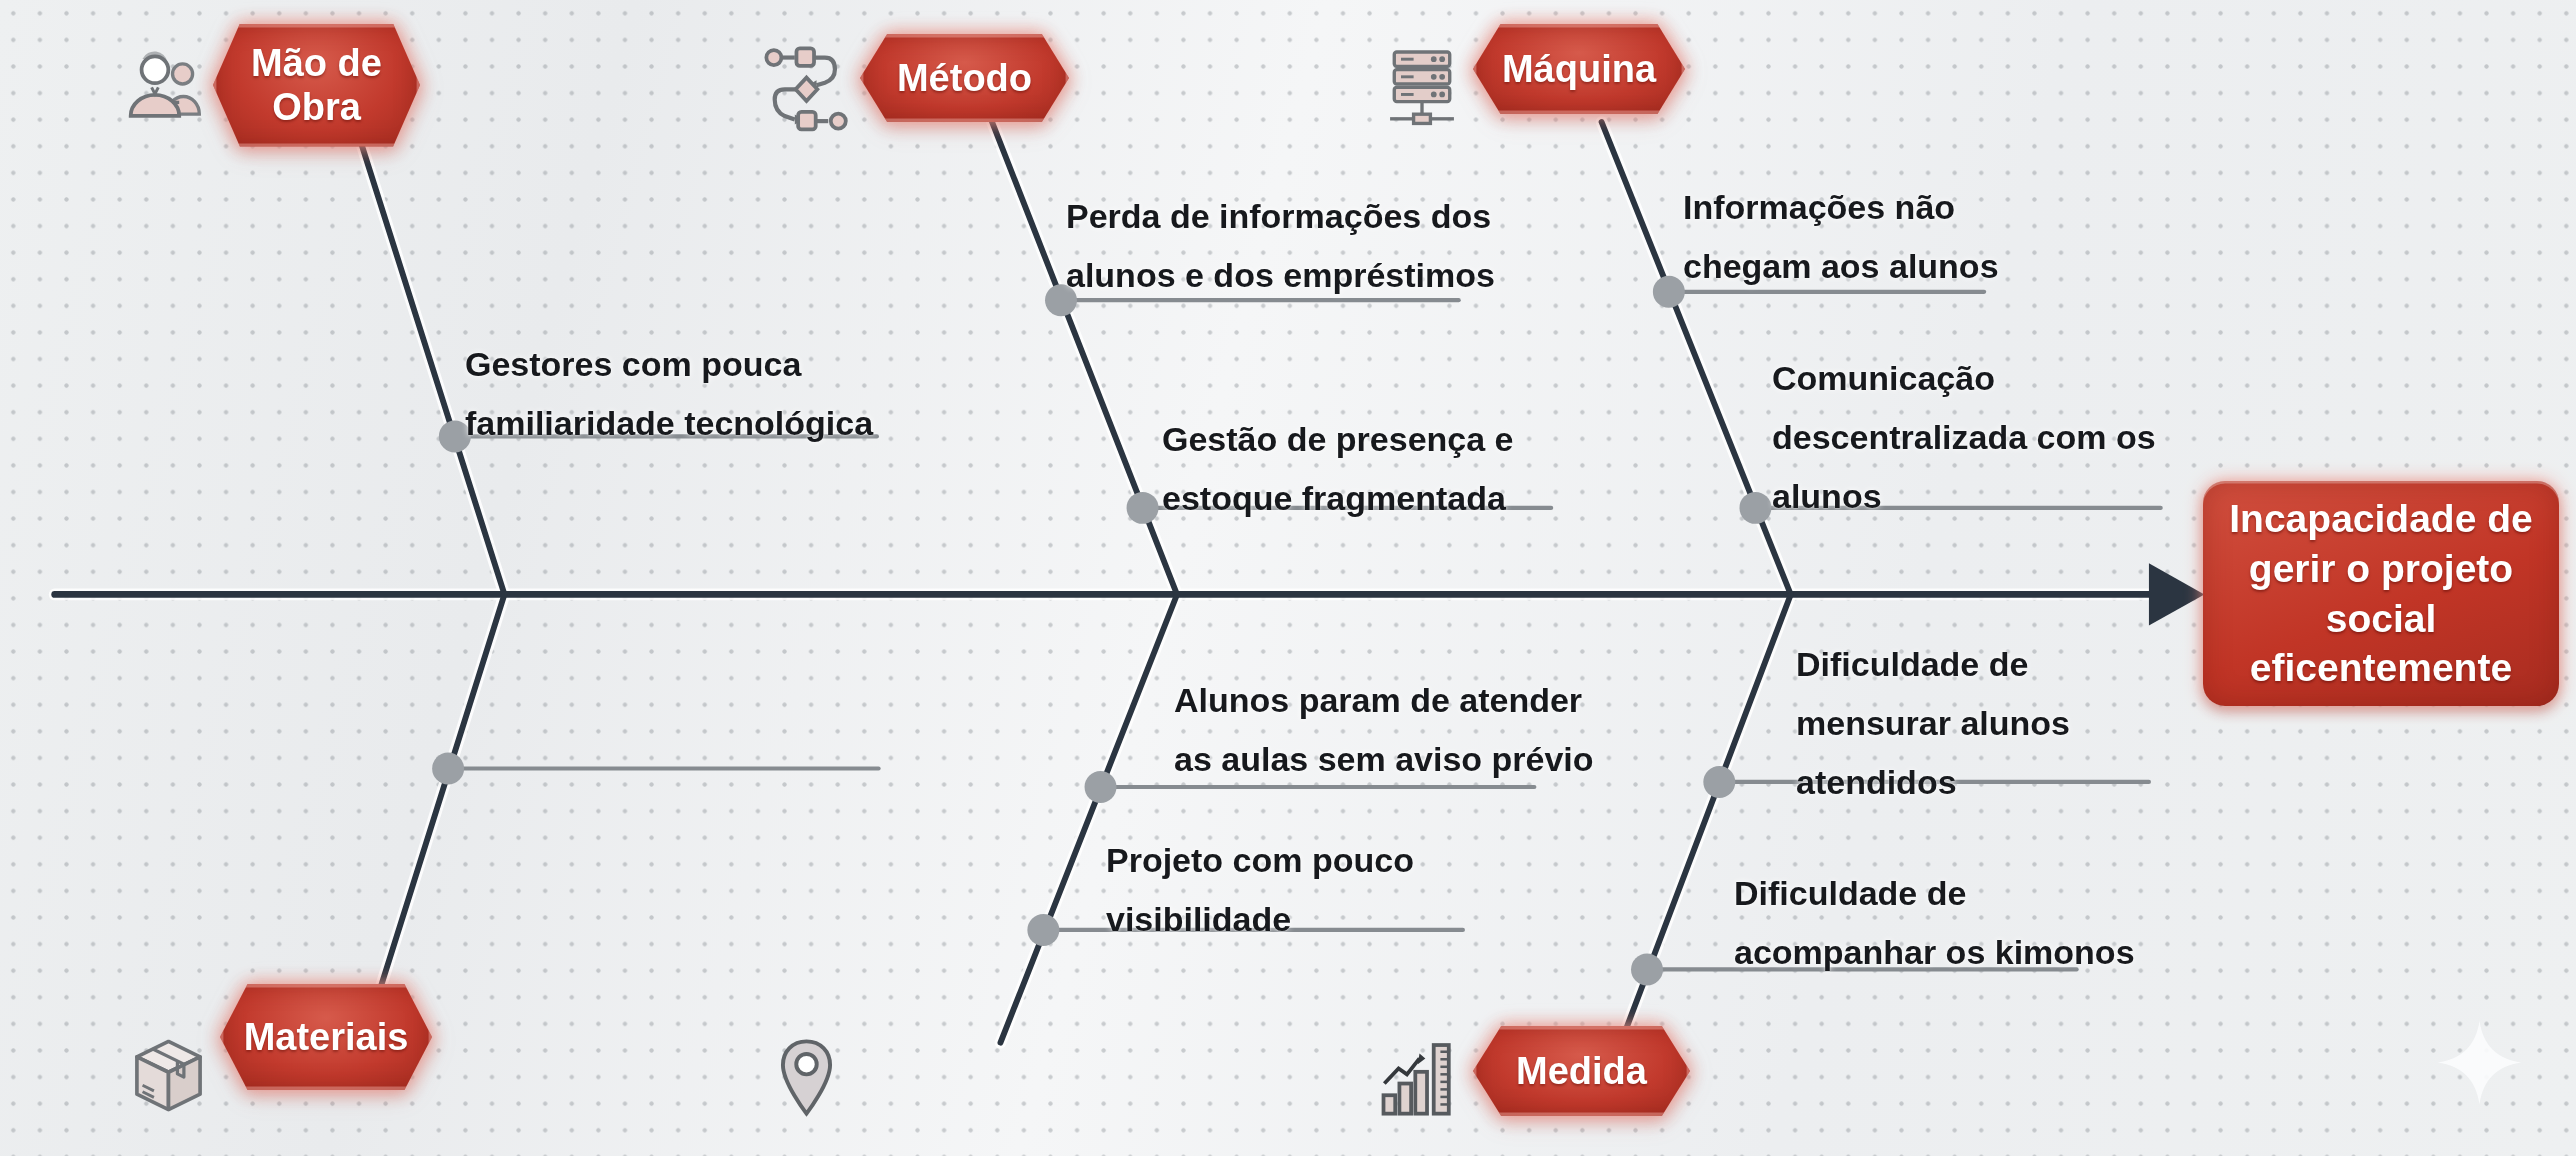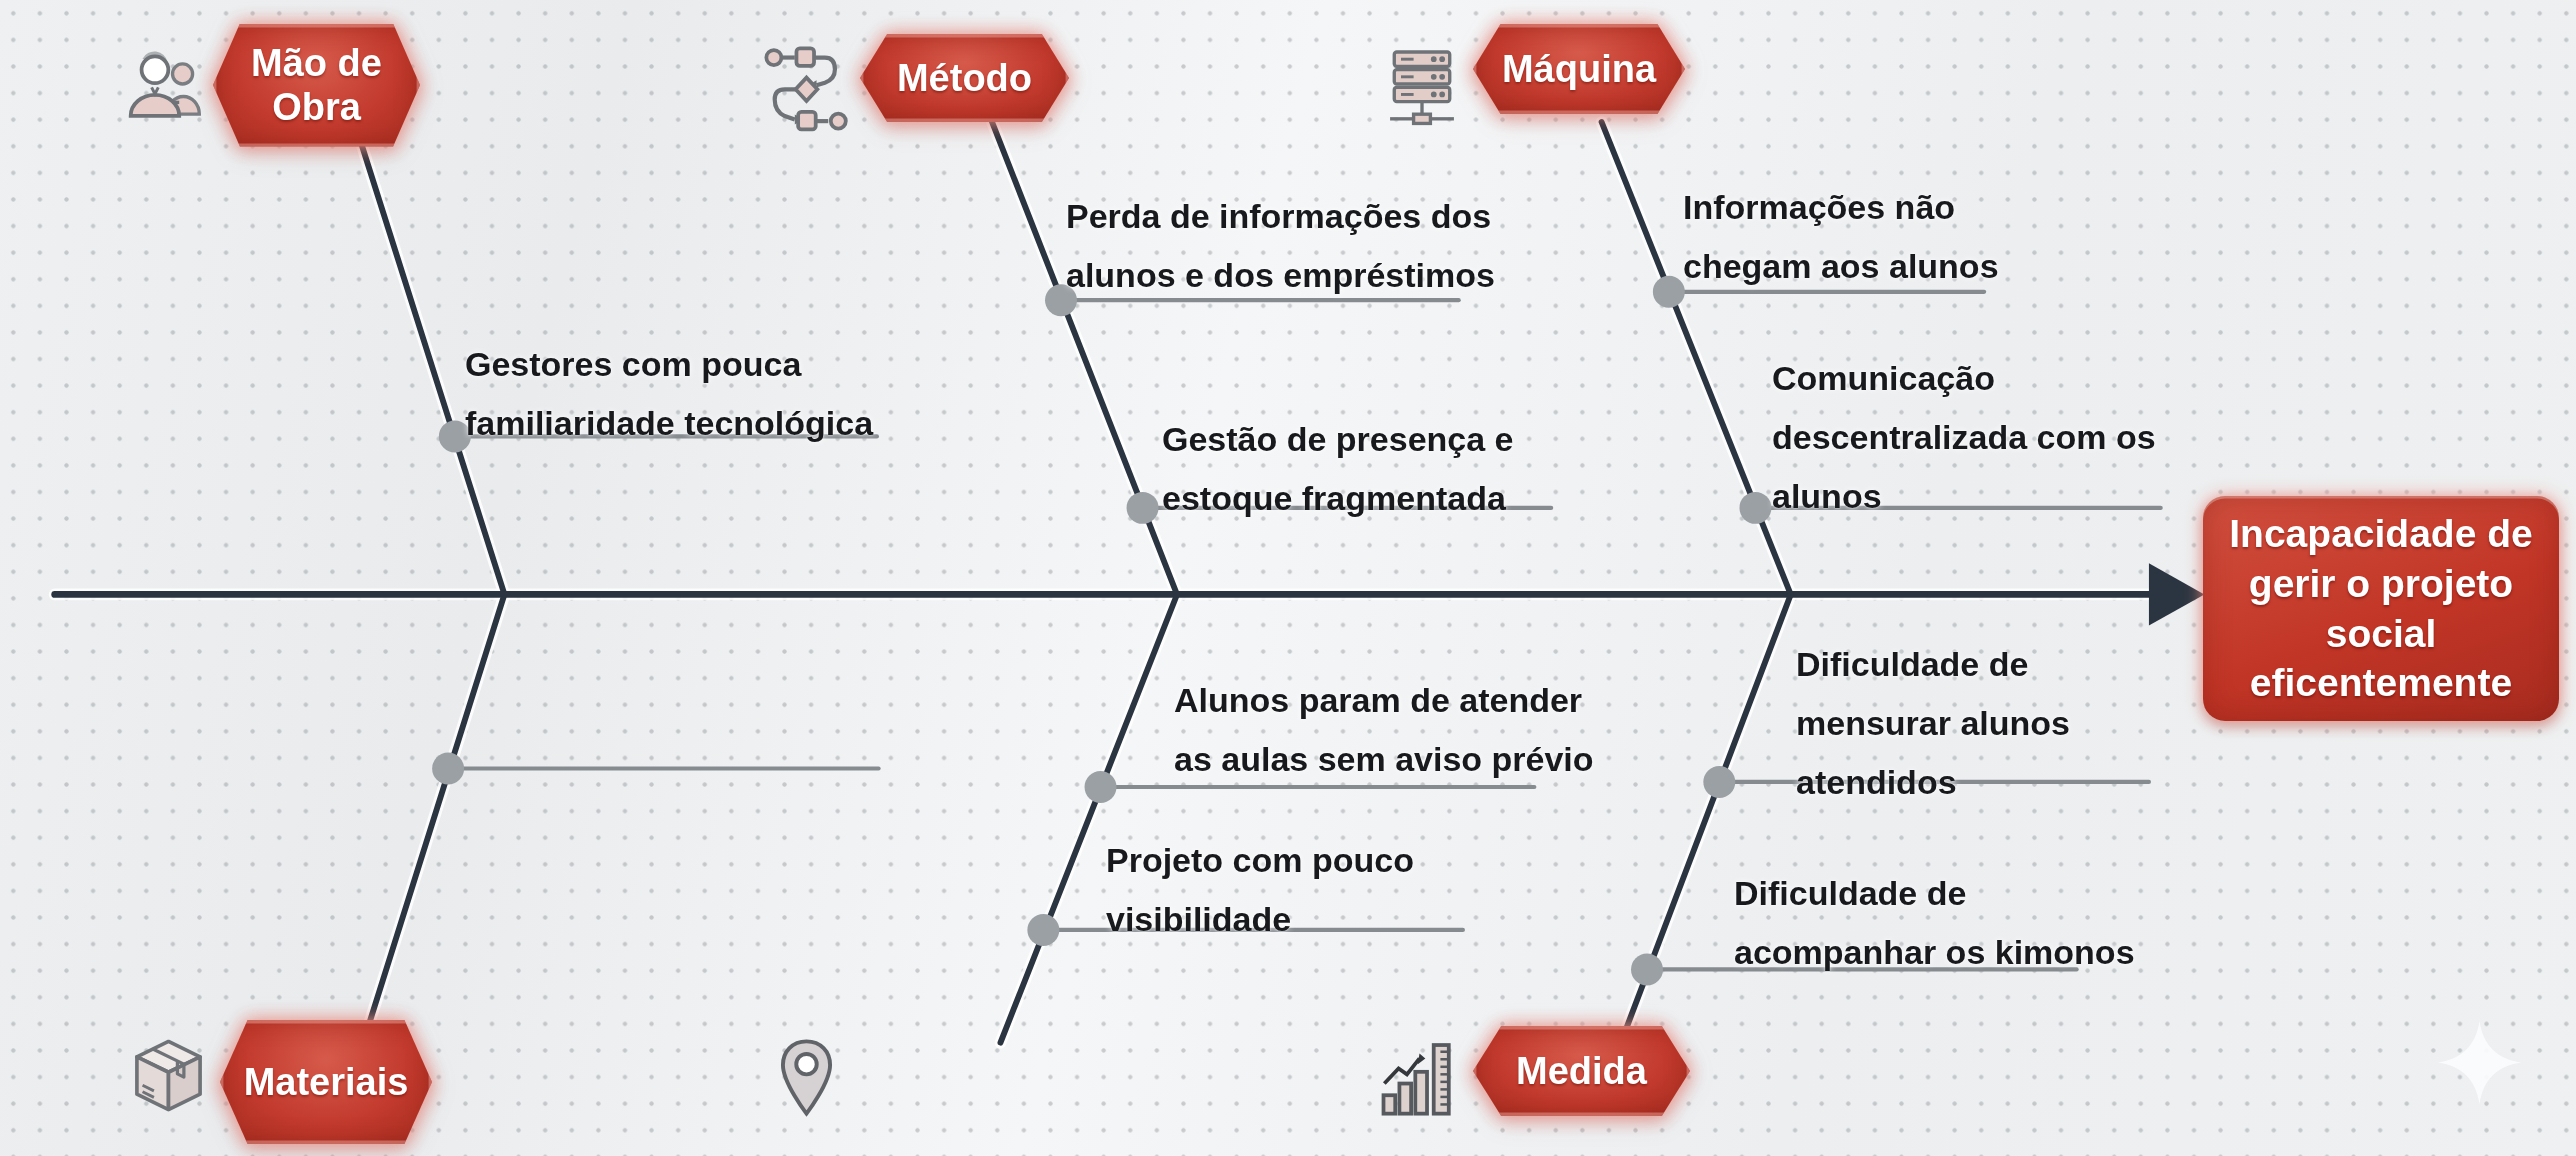--- a/index.html
+++ b/index.html
@@ -22,21 +22,21 @@
   .tag-shape{
     width:100%; height:100%; display:flex; align-items:center; justify-content:center;
     clip-path:polygon(13% 0%, 87% 0%, 100% 50%, 87% 100%, 13% 100%, 0% 50%);
     background:radial-gradient(ellipse at 50% 32%, #d65a4b 0%, #c23a2d 55%, #a32b1f 100%);
     box-shadow:inset 0 0 0 3.4px rgba(255,200,193,.38), inset 0 0 25px rgba(110,18,10,.38);
   }
   .tag-label{white-space:pre-line; text-align:center; color:#fff; font-weight:bold;
     font-size:38px; line-height:1.16; text-shadow:0 1.7px 2.5px rgba(90,10,5,.45);}
   .icon{position:absolute; z-index:2;}
   .effect-box{
-    position:absolute; z-index:3; left:2203px; top:496px; width:356px; height:225px;
+    position:absolute; z-index:3; left:2203px; top:481px; width:356px; height:225px;
     border-radius:22px; display:flex; align-items:center; justify-content:center;
     background:linear-gradient(160deg,#d2503f 0%,#c13526 55%,#a82c20 100%);
     box-shadow:0 0 17px rgba(244,152,140,.9), 0 5.9px 11.8px rgba(120,30,20,.3),
       inset 0 2.5px 0 rgba(255,255,255,.28), inset 0 0 29px rgba(110,18,10,.32);
   }
   .effect-label{white-space:pre-line; text-align:center; color:#fff; font-weight:bold;
     font-size:39px; line-height:1.28; text-shadow:0 1.7px 2.5px rgba(90,10,5,.5);}
   .sparkle{position:absolute; z-index:2; left:2436px; top:1019px;}
 </style>
 </head>
@@ -185,21 +185,21 @@
   <div class="tag" style="left:860px;top:34px;width:209px;height:88px">
     <div class="tag-shape">
       <span class="tag-label">Método</span>
     </div>
   </div>
   <div class="tag" style="left:1473px;top:24px;width:212px;height:90px">
     <div class="tag-shape">
       <span class="tag-label">Máquina</span>
     </div>
   </div>
-  <div class="tag" style="left:220px;top:1020px;width:212px;height:124px">
+  <div class="tag" style="left:220px;top:984px;width:212px;height:106px">
     <div class="tag-shape">
       <span class="tag-label">Materiais</span>
     </div>
   </div>
   <div class="tag" style="left:1473px;top:1026px;width:217px;height:90px">
     <div class="tag-shape">
       <span class="tag-label">Medida</span>
     </div>
   </div>
 

